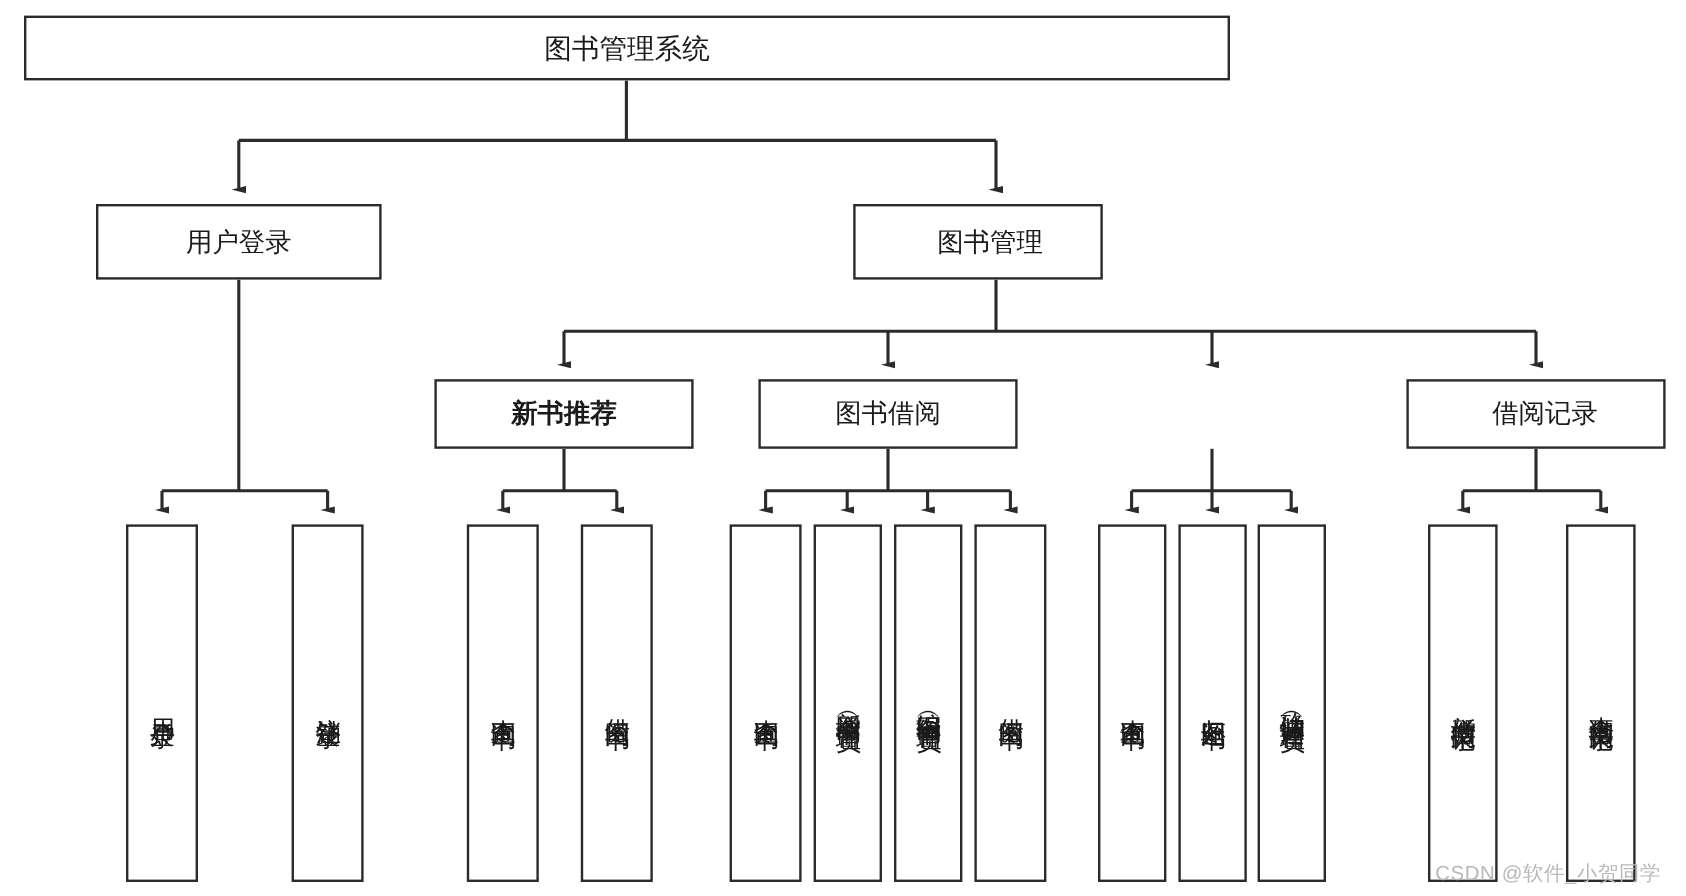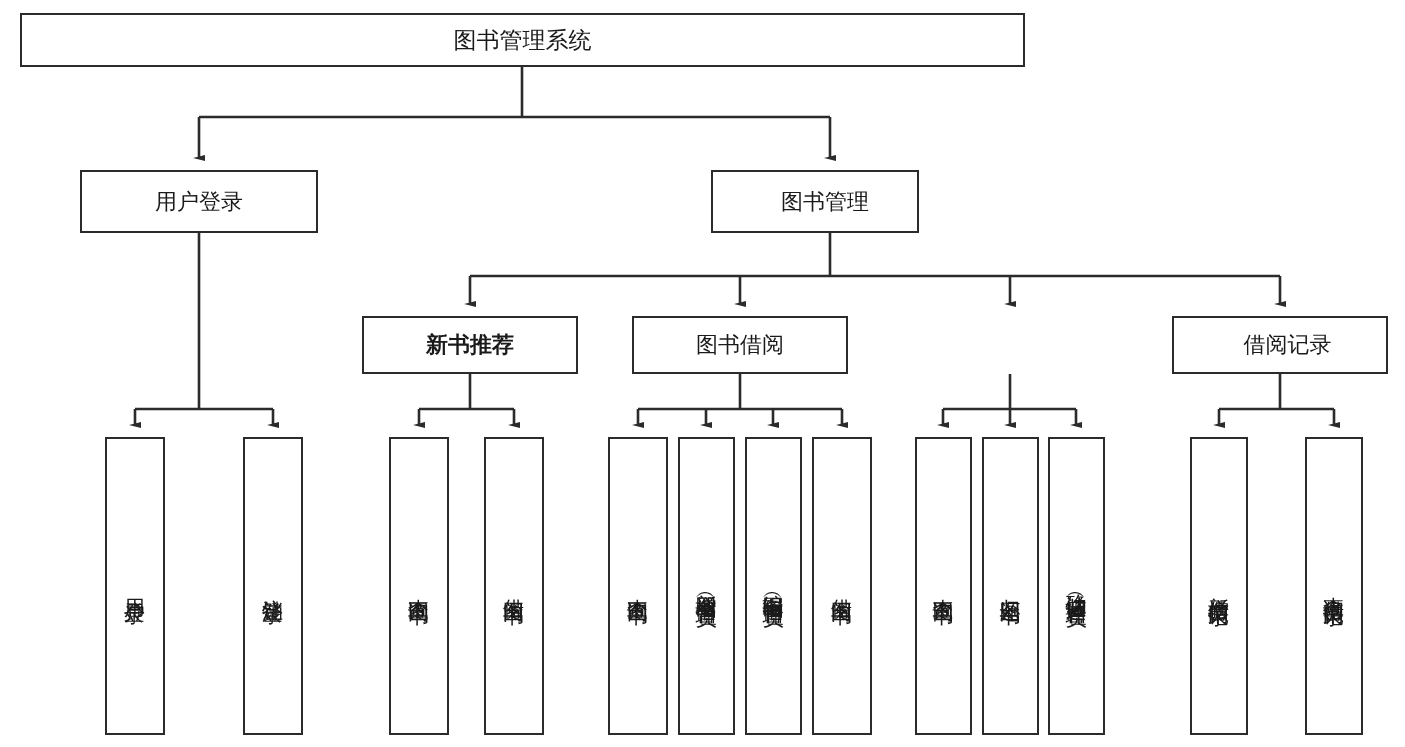--- a/index.html
+++ b/index.html
@@ -168,14 +168,15 @@
   <div class="node n-leaf vert" id="n-leaf-10" style="left: 1048px; top: 437px; width: 57px; height: 298px;">
     <span class="lbl">确认归还（管理员）</span>
   </div>
   <div class="node n-leaf vert" id="n-leaf-11" style="left: 1190px; top: 437px; width: 58px; height: 298px;">
     <span class="lbl">新增借阅记录</span>
   </div>
   <div class="node n-leaf vert" id="n-leaf-12" style="left: 1305px; top: 437px; width: 58px; height: 298px;">
     <span class="lbl">查询借阅记录</span>
   </div>
 
+  <div class="watermark" id="wm" style="left: 1196px; top: 716px; color: rgb(185, 185, 185);">CSDN @软件_小贺同学</div>
 
 </div>
 
 </body></html>

